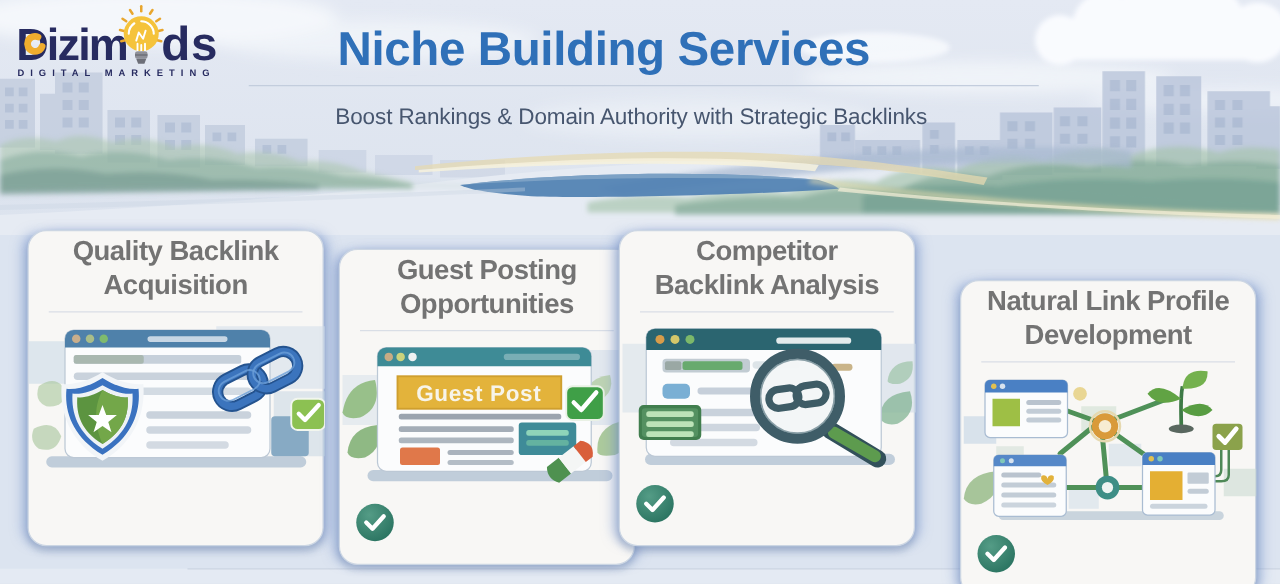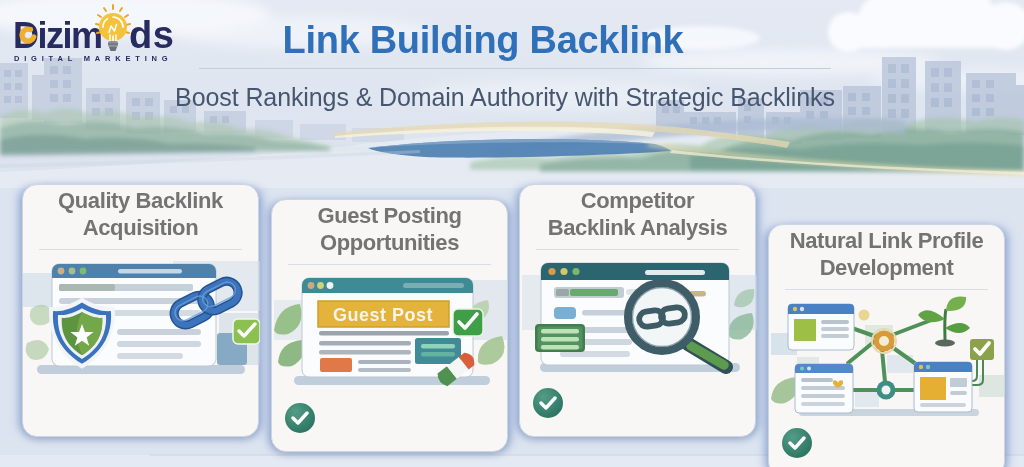--- a/index.html
+++ b/index.html
@@ -4,25 +4,25 @@
 <style>
   html,body{margin:0;padding:0;}
   body{width:1024px;height:467px;overflow:hidden;position:relative;
        font-family:"Liberation Sans",sans-serif;background:#e3e9f3;}
   #bg{position:absolute;left:0;top:0;width:1024px;height:467px;}
   .logo{position:absolute;left:13px;top:4px;width:185px;}
   h1{position:absolute;left:0;top:19px;width:966px;margin:0;text-align:center;
      font-size:38px;font-weight:bold;color:#2f70b8;letter-spacing:-0.3px;}
   .hdiv{position:absolute;left:199px;top:68px;width:632px;height:1px;background:#c3cddd;}
   .subtitle{position:absolute;left:0;top:83px;width:1010px;text-align:center;
-     font-size:25px;color:#47566f;letter-spacing:-0.1px;}
+     font-size:18px;color:#47566f;letter-spacing:-0.1px;}
   .card{position:absolute;top:184px;width:237px;height:253px;background:#f8f7f5;
         border:1px solid #ccd6e3;border-radius:15px;box-sizing:border-box;
         box-shadow:0 4px 6px rgba(105,128,168,0.38), -7px 0 9px -3px rgba(120,150,205,0.55), 7px 0 9px -3px rgba(120,150,205,0.55);}
-  .c1{left:22px;}.c2{left:271px;margin-top:15px;}.c3{left:519px;}.c4{left:768px;margin-top:40px;}
+  .c1{left:22px;}.c2{left:271px;margin-top:15px;}.c3{left:495px;}.c4{left:768px;margin-top:40px;}
   .ctitle{margin:2px 4px 0 4px;text-align:center;font-size:22px;font-weight:bold;
           color:#737373;line-height:27px;letter-spacing:-0.4px;}
   .cdiv{position:absolute;left:16px;right:16px;top:64px;height:1px;background:#d9dee6;}
   .ill{position:absolute;left:0px;top:70px;width:237px;height:124px;}
   .bullet{position:absolute;left:13px;top:201px;display:flex;align-items:flex-start;}
   .bcirc{width:30px;height:30px;border-radius:50%;flex:0 0 30px;margin:2px 8px 0 0;
          background:radial-gradient(circle at 35% 30%,#549c86,#2d7663 75%);
          display:flex;align-items:center;justify-content:center;}
   .btext{font-size:17.2px;color:#3a4150;line-height:21.5px;letter-spacing:-0.2px;}
 </style>
@@ -211,21 +211,21 @@
       <path d="M12,30 L12,36 M15,31 L15,36 M18,30 L18,36" stroke="#fff" stroke-width="1.5" stroke-linecap="round"></path>
       <rect x="10" y="36" width="10" height="6" rx="2" fill="#8e9099"></rect>
       <line x1="10" y1="39" x2="20" y2="39" stroke="#6d6f78" stroke-width="1.2"></line>
       <path d="M11,42 h8 l-1.5,4 h-5 Z" fill="#6d6f78"></path>
     </g>
     <text x="116" y="44" font-family="Liberation Sans,sans-serif" font-size="38" font-weight="bold" fill="#272b60" letter-spacing="0.5">ds</text>
     <text x="1" y="57" font-family="Liberation Sans,sans-serif" font-size="7.5" font-weight="bold" fill="#272b60" letter-spacing="4.8">DIGITAL  MARKETING</text>
   </svg>
 </div>
 
-<h1>Link Building Backlink</h1>
+<h1>Niche Building Services</h1>
 <div class="hdiv"></div>
 <div class="subtitle">Boost Rankings &amp; Domain Authority with Strategic Backlinks</div>
 
 <div class="card c1">
   <div class="ctitle">Quality Backlink<br>Acquisition</div>
   <div class="cdiv"></div>
   <svg class="ill" viewBox="0 0 237 124">
     <g id="ill1">
 
       <rect x="0" y="18" width="32" height="34" fill="#ccdbe8" opacity="0.6"></rect>

